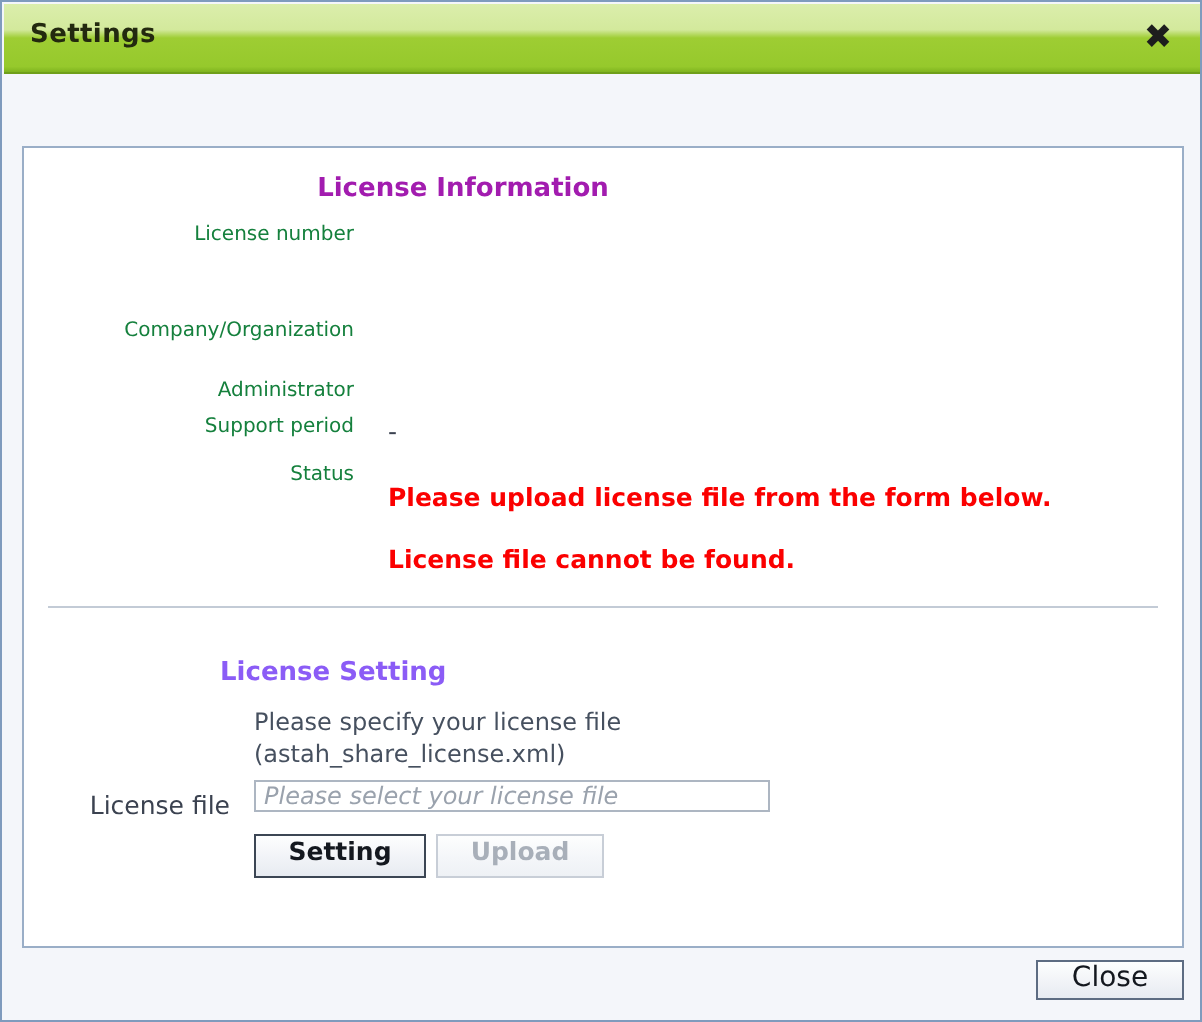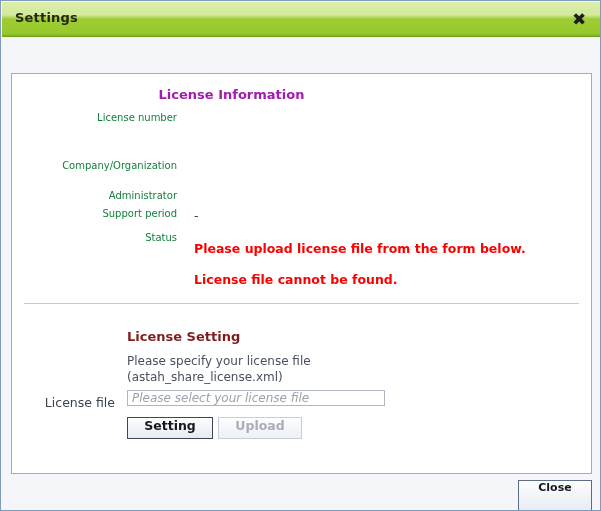--- a/index.html
+++ b/index.html
@@ -192,25 +192,25 @@
     left: 12px;
     top: 229px;
     width: 555px;
     height: 1px;
     background: #c3cbd6;
   }
 
   
   #setting-title {
     position: absolute;
-    left: 115px;
+    left: 98px;
     top: 255px;
     font-size: 13px;
     font-weight: bold;
-    color: #7f1d1d;
+    color: #8b5cf6;
   }
   .setting-desc {
     position: absolute;
     left: 115px;
     font-size: 12px;
     color: #46505f;
     white-space: nowrap;
     text-align: center;
   }
   #desc-0 { top: 280px; }
@@ -280,25 +280,25 @@
     top: 473px;
     width: 599px;
     height: 37px;
     background: #f4f6fa;
   }
   #btn-close {
     position: absolute;
     right: 9px;
     top: 6px;
     width: 74px;
-    height: 32px;
+    height: 20px;
     box-sizing: border-box;
     font-family: "DejaVu Sans", "Liberation Sans", sans-serif;
-    font-size: 11px;
-    font-weight: bold;
+    font-size: 14px;
+    font-weight: normal;
     color: #14181f;
     text-align: center;
     background: linear-gradient(to bottom, #fdfefe 0%, #f1f3f7 55%, #e7ebf1 100%);
     border: 1px solid #5d6c82;
     cursor: pointer;
   }
 </style>
 </head>
 <body>
 

